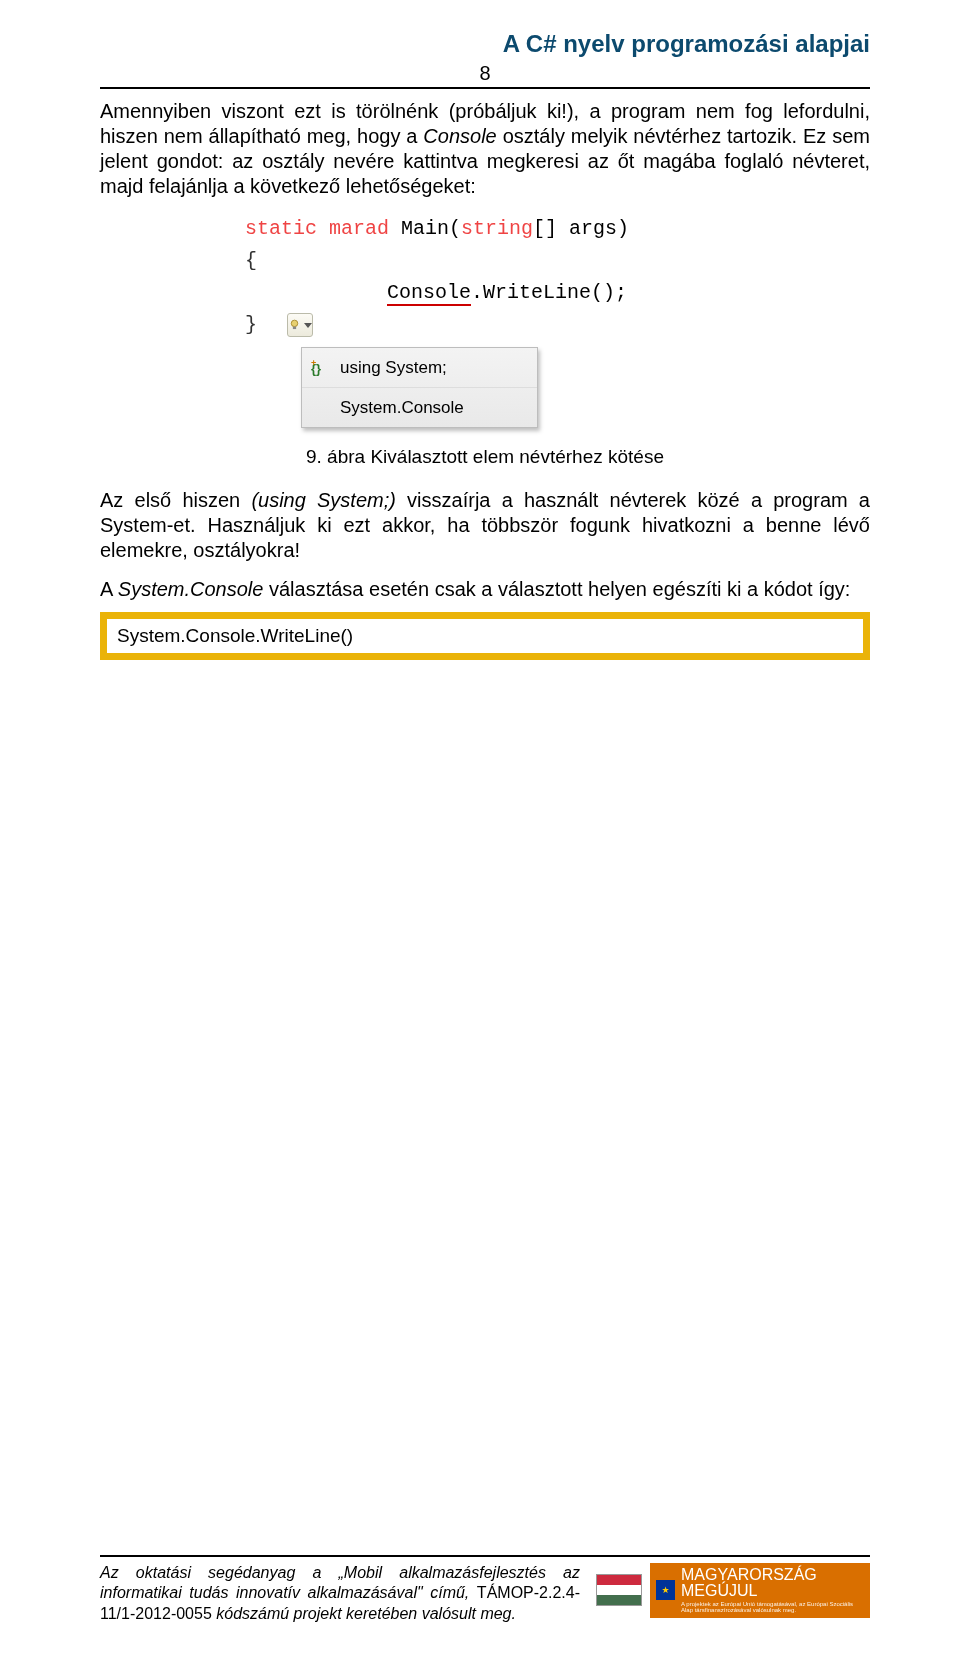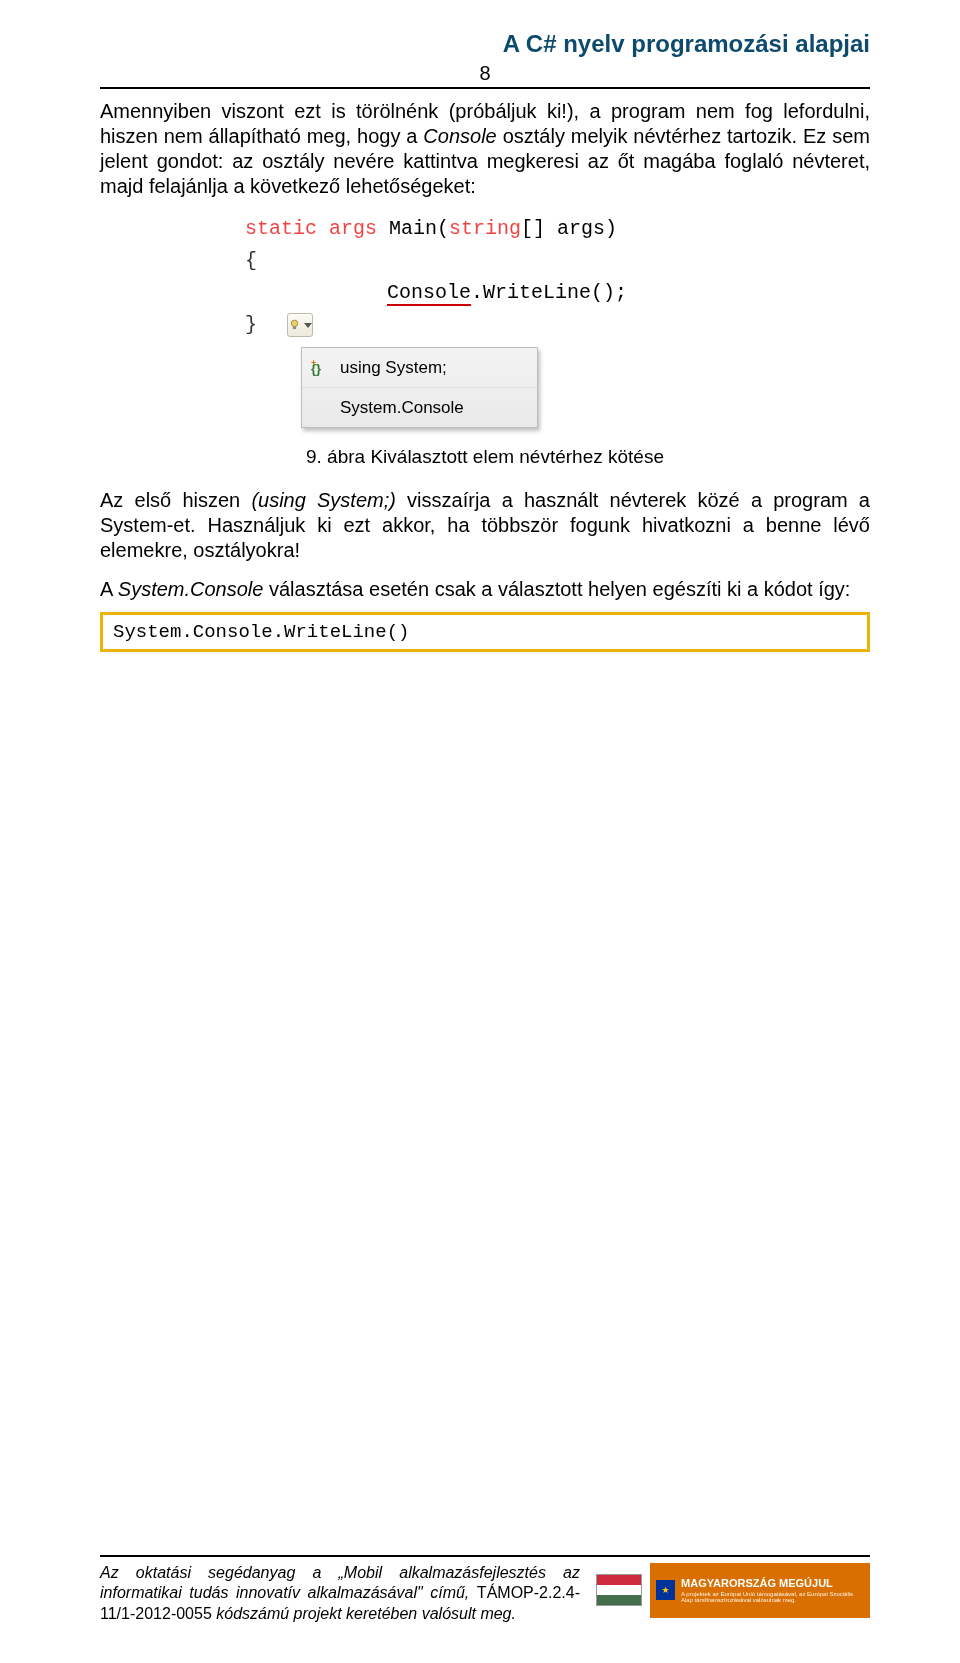--- a/index.html
+++ b/index.html
@@ -92,23 +92,23 @@
     align-items: center;
     justify-content: center;
   }
   .caption {
     text-align: center;
     font-size: 19px;
     margin: 18px 0 20px 0;
   }
   .em { font-style: italic; }
   .code-box {
-    border: 3px solid #eab308;
+    border: 7px solid #eab308;
     padding: 6px 10px;
-    font-family: Liberation Mono, monospace;
+    font-family: Liberation Sans, sans-serif;
     font-size: 19px;
     margin: 6px 0 14px 0;
   }
   .footer {
     position: absolute;
     bottom: 38px;
     left: 100px;
     right: 90px;
   }
   .footer hr {
@@ -154,40 +154,40 @@
     display: flex;
     align-items: center;
     gap: 6px;
   }
   .eu-banner .eu-flag {
     width: 30px; height: 20px; background: #003399;
     display:flex;align-items:center;justify-content:center;
     font-size:9px; color:#ffcc00;
   }
   .eu-banner .txt { display:flex; flex-direction:column; line-height:1; }
-  .eu-banner .big { font-weight:bold; font-size:11px; }
+  .eu-banner .big { font-weight:normal; font-size:16px; }
   .eu-banner .small { font-size:6px; color:#fff; opacity:.9; margin-top:2px; }
 </style>
 </head>
 <body>
 
 <div class="page">
 
   <div class="doc-title">A C# nyelv programozási alapjai</div>
   <div class="page-number">8</div>
   <hr class="top-rule">
 
 
   <p class="body-text">
     <span>Amennyiben viszont ezt is törölnénk (próbáljuk ki!), a program nem fog lefordulni, hiszen nem állapítható meg, hogy a </span><span class="em">Console</span><span> osztály melyik névtérhez tartozik. Ez sem jelent gondot: az osztály nevére kattintva megkeresi az őt magába foglaló névteret, majd felajánlja a következő lehetőségeket:</span>
   </p>
 
   <div class="code-figure">
     <div class="cf-row">
-      <span><span class="kw">static</span> <span class="kw">args</span> <span>Main(</span><span class="kw">string</span><span>[] args)</span></span>
+      <span><span class="kw">static</span> <span class="kw">marad</span> <span>Main(</span><span class="kw">string</span><span>[] args)</span></span>
     </div>
     <div class="brace">{</div>
     <div class="indent1">
       <span style="border-bottom:2px solid #c00;">Console</span><span>.WriteLine();</span>
     </div>
     <div class="cf-row">
       <span class="brace">}</span>
       <span style="width:10px"></span>
       <span class="smart-tag">
         <svg width="14" height="14" viewBox="0 0 16 16">

